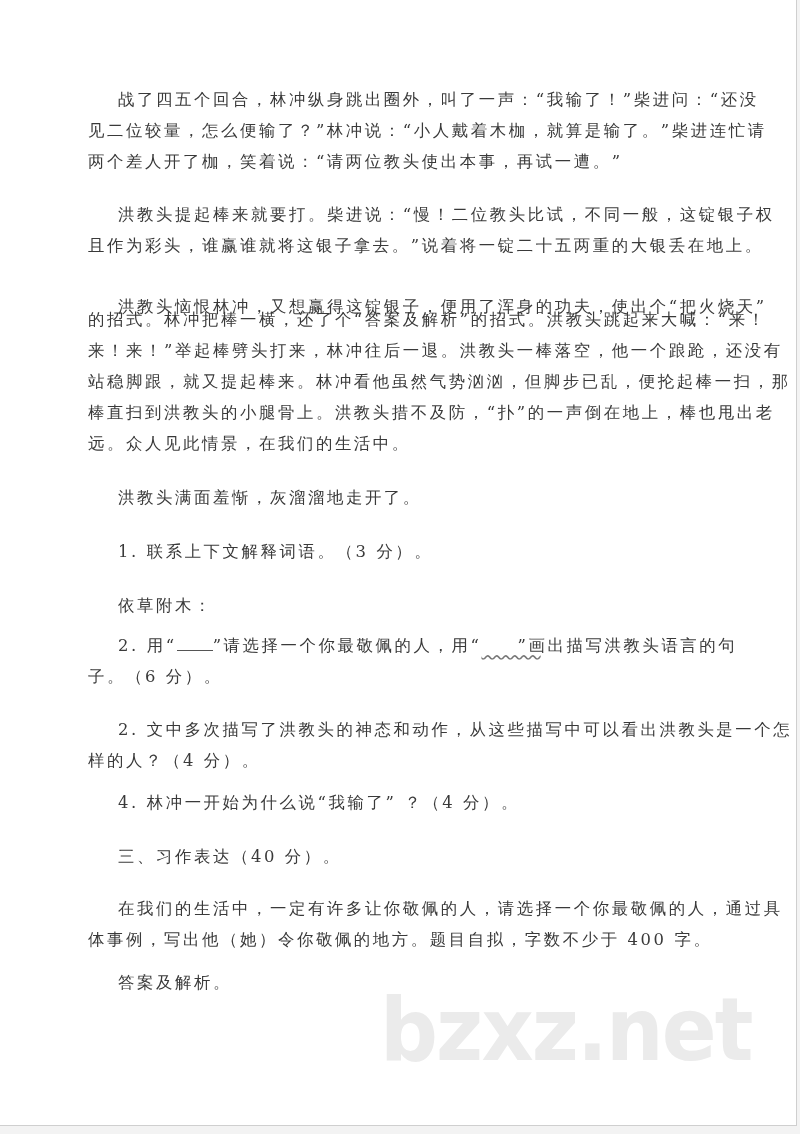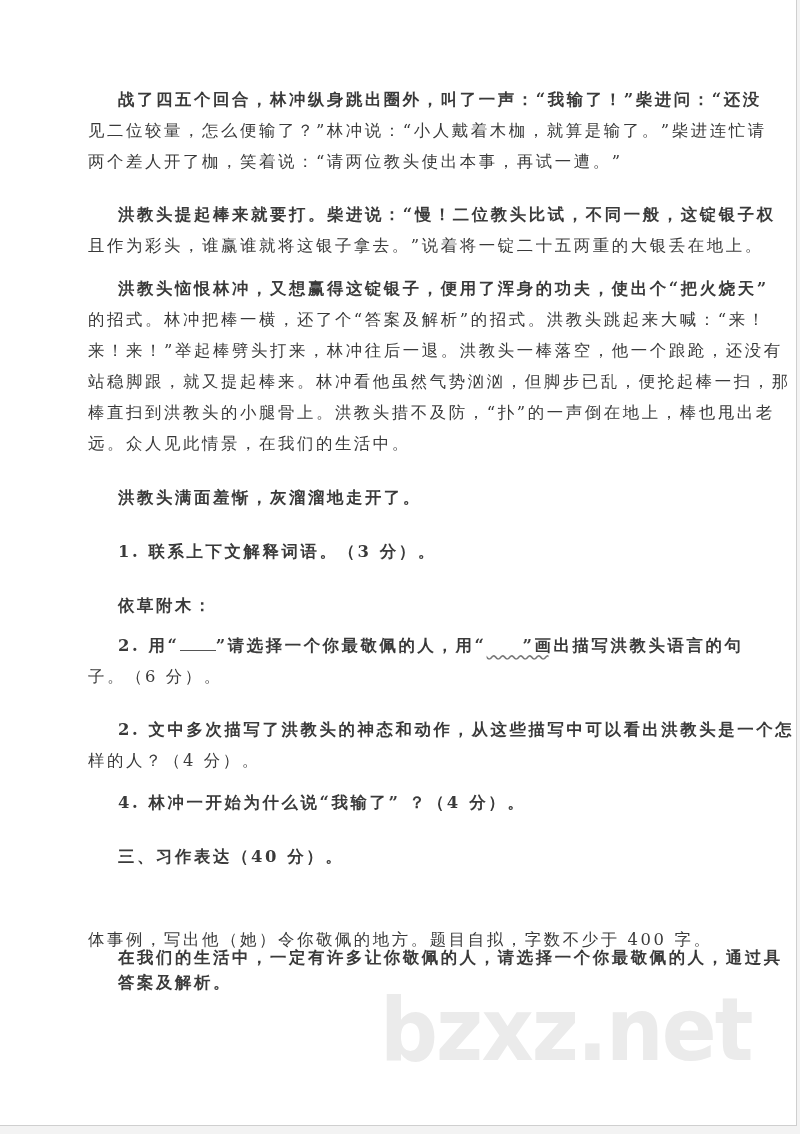--- a/index.html
+++ b/index.html
@@ -31,21 +31,21 @@
       color: #3a3a3a;
       letter-spacing: 2.6px;
     }
     .line {
       position: absolute;
       left: 0;
       white-space: nowrap;
       height: 24px;
       line-height: 24px;
     }
-    .indent { left: 30px; font-weight: bold; }
+    .indent { left: 30px; }
     .wavy {
       display: inline-block;
       width: 36px;
       text-decoration: underline wavy #777;
       text-underline-offset: 3px;
       color: transparent;
     }
     .straight {
       display: inline-block;
       width: 36px;
@@ -73,21 +73,21 @@
 <div class="page">
   <div class="text-block">
 
     <div class="line indent" style="top:88px">战了四五个回合，林冲纵身跳出圈外，叫了一声：“我输了！”柴进问：“还没</div>
     <div class="line" style="top:119px">见二位较量，怎么便输了？”林冲说：“小人戴着木枷，就算是输了。”柴进连忙请</div>
     <div class="line" style="top:150px">两个差人开了枷，笑着说：“请两位教头使出本事，再试一遭。”</div>
 
     <div class="line indent" style="top:203px">洪教头提起棒来就要打。柴进说：“慢！二位教头比试，不同一般，这锭银子权</div>
     <div class="line" style="top:234px">且作为彩头，谁赢谁就将这银子拿去。”说着将一锭二十五两重的大银丢在地上。</div>
 
-    <div class="line indent" style="top:277px">洪教头恼恨林冲，又想赢得这锭银子，便用了浑身的功夫，使出个“把火烧天”</div>
+    <div class="line indent" style="top:295px">洪教头恼恨林冲，又想赢得这锭银子，便用了浑身的功夫，使出个“把火烧天”</div>
     <div class="line" style="top:308px">的招式。林冲把棒一横，还了个“答案及解析”的招式。洪教头跳起来大喊：“来！</div>
     <div class="line" style="top:339px">来！来！”举起棒劈头打来，林冲往后一退。洪教头一棒落空，他一个踉跄，还没有</div>
     <div class="line" style="top:370px">站稳脚跟，就又提起棒来。林冲看他虽然气势汹汹，但脚步已乱，便抡起棒一扫，那</div>
     <div class="line" style="top:401px">棒直扫到洪教头的小腿骨上。洪教头措不及防，“扑”的一声倒在地上，棒也甩出老</div>
     <div class="line" style="top:432px">远。众人见此情景，在我们的生活中。</div>
 
     <div class="line indent" style="top:486px">洪教头满面羞惭，灰溜溜地走开了。</div>
 
     <div class="line indent" style="top:540px">1. 联系上下文解释词语。（3 分）。</div>
     <div class="line indent" style="top:594px">依草附木：</div>
@@ -96,20 +96,20 @@
       <span>2. 用“</span><span class="straight"></span><span>”请选择一个你最敬佩的人，用“</span><span class="wavy">xxxxx</span><span>”画出描写洪教头语言的句</span>
     </div>
     <div class="line" style="top:665px">子。（6 分）。</div>
 
     <div class="line indent" style="top:718px">2. 文中多次描写了洪教头的神态和动作，从这些描写中可以看出洪教头是一个怎</div>
     <div class="line" style="top:749px">样的人？（4 分）。</div>
 
     <div class="line indent" style="top:791px">4. 林冲一开始为什么说“我输了” ？（4 分）。</div>
 
     <div class="line indent" style="top:845px">三、习作表达（40 分）。</div>
-    <div class="line indent" style="top:946px">在我们的生活中，一定有许多让你敬佩的人，请选择一个你最敬佩的人，通过具</div>
+    <div class="line indent" style="top:897px">在我们的生活中，一定有许多让你敬佩的人，请选择一个你最敬佩的人，通过具</div>
     <div class="line" style="top:928px">体事例，写出他（她）令你敬佩的地方。题目自拟，字数不少于 400 字。</div>
 
     <div class="line indent" style="top:971px">答案及解析。</div>
   </div>
 
   <div class="watermark">bzxz.net</div>
 </div>
 
 </body></html>

